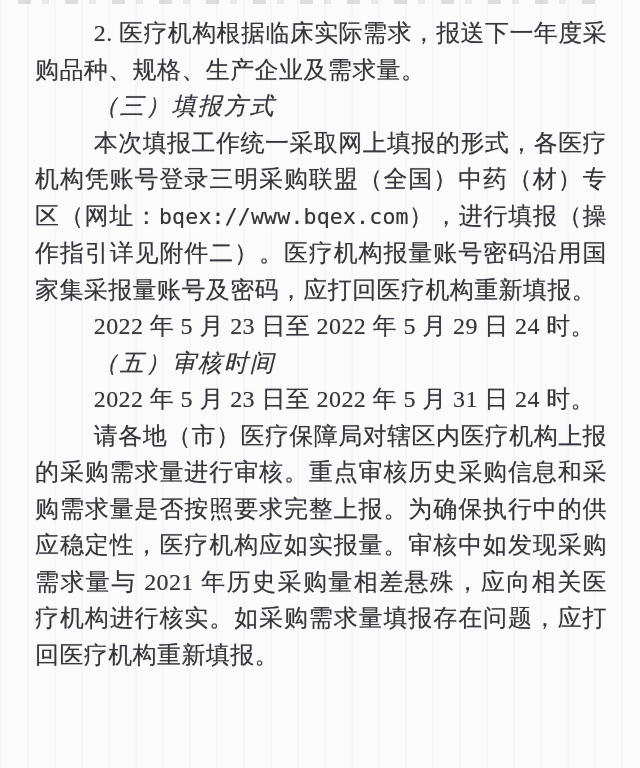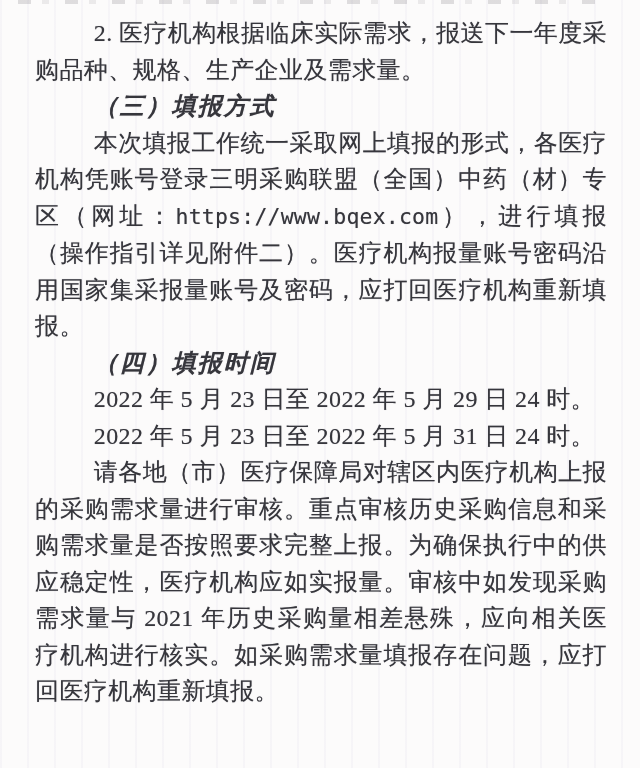--- a/index.html
+++ b/index.html
@@ -59,44 +59,43 @@
     
     text-shadow: 0 0 0.7px rgba(70, 70, 78, 0.55);
   }
   .content p {
     margin: 0;
     text-indent: 2.45em;
   }
   .heading {
     font-style: italic;   
     letter-spacing: 2px;
-    font-weight: bold;
   }
   .mono {
     font-family: "DejaVu Sans Mono", "Liberation Mono", monospace;
     font-size: 21.5px;
     letter-spacing: 0.2px;
   }
 </style>
 </head>
 <body>
 
 <div class="page">
   <div class="scan-marks"></div>
 
   <div class="content">
     <p>2. 医疗机构根据临床实际需求，报送下一年度采购品种、规格、生产企业及需求量。</p>
 
     <p class="heading">（三）填报方式</p>
 
-    <p><span>本次填报工作统一采取网上填报的形式，各医疗机构凭账号登录三明采购联盟（全国）中药（材）专区（网址：</span><span class="mono">https://www.bqex.com</span><span>），进行填报（操作指引详见附件二）。医疗机构报量账号密码沿用国家集采报量账号及密码，应打回医疗机构重新填报。</span></p>
+    <p><span>本次填报工作统一采取网上填报的形式，各医疗机构凭账号登录三明采购联盟（全国）中药（材）专区（网址：</span><span class="mono">bqex://www.bqex.com</span><span>），进行填报（操作指引详见附件二）。医疗机构报量账号密码沿用国家集采报量账号及密码，应打回医疗机构重新填报。</span></p>
 
-    <p class="heading">（四）填报时间</p>
 
     <p>2022 年 5 月 23 日至 2022 年 5 月 29 日 24 时。</p>
 
 
+    <p class="heading">（五）审核时间</p>
 
     <p>2022 年 5 月 23 日至 2022 年 5 月 31 日 24 时。</p>
 
     <p>请各地（市）医疗保障局对辖区内医疗机构上报的采购需求量进行审核。重点审核历史采购信息和采购需求量是否按照要求完整上报。为确保执行中的供应稳定性，医疗机构应如实报量。审核中如发现采购需求量与 2021 年历史采购量相差悬殊，应向相关医疗机构进行核实。如采购需求量填报存在问题，应打回医疗机构重新填报。</p>
   </div>
 </div>
 
 </body></html>

